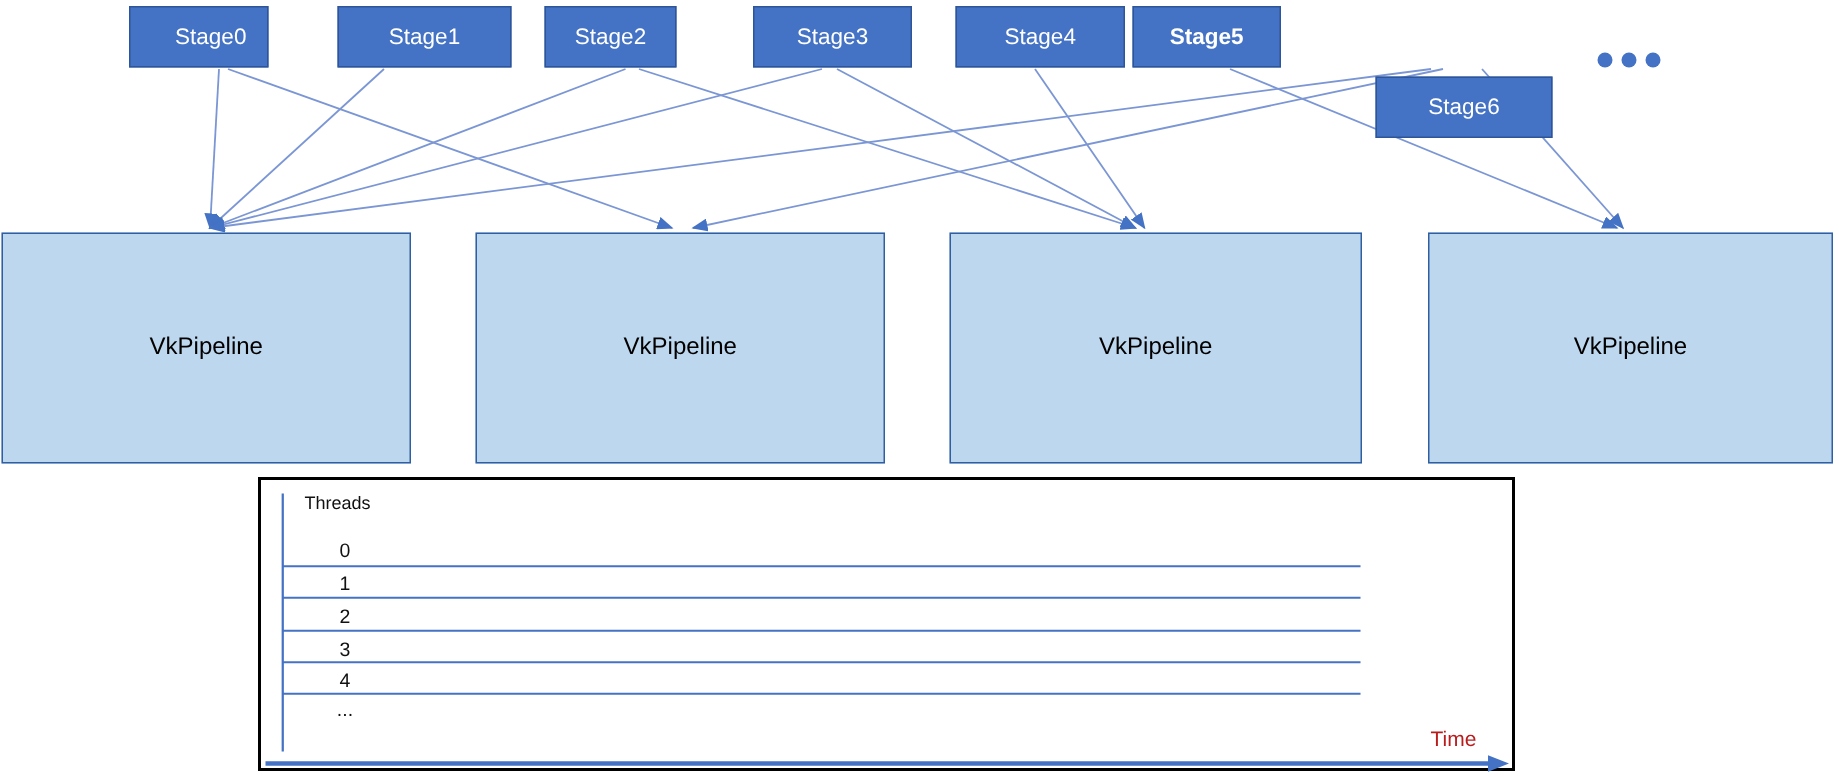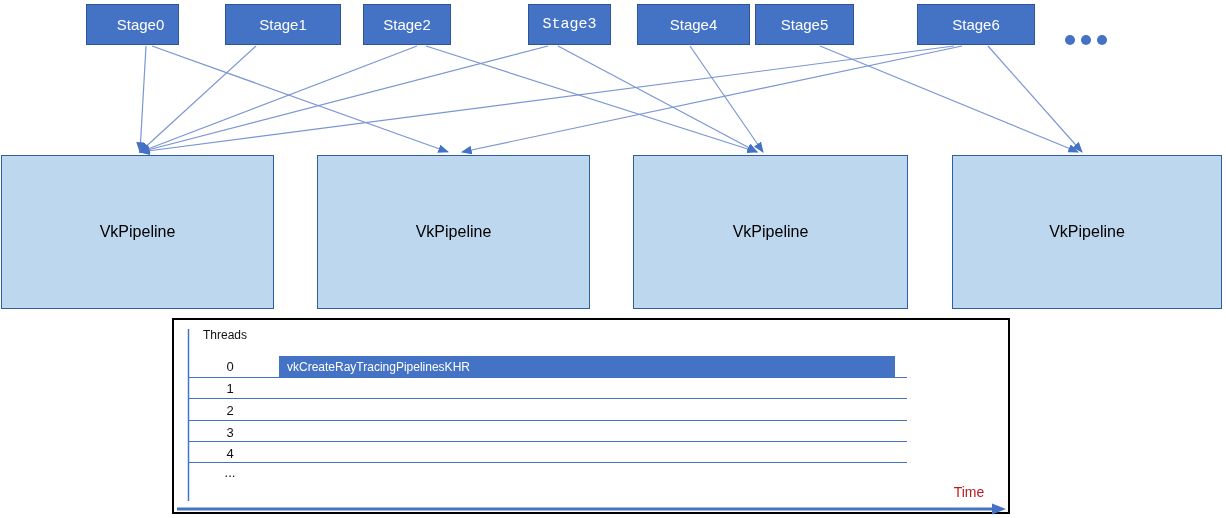--- a/index.html
+++ b/index.html
@@ -55,23 +55,20 @@
 <div class="panel">
   <div class="threads-label">Threads</div>
   <div id="rows">
       <div class="row-label" style="top: 38px;">0</div>
       <div class="row-label" style="top: 60px;">1</div>
       <div class="row-label" style="top: 82px;">2</div>
       <div class="row-label" style="top: 104px;">3</div>
       <div class="row-label" style="top: 125px;">4</div>
       <div class="row-label" style="top: 144px;">...</div>
     </div>
-  <div class="bar">
-    <span>vkCreateRayTracingPipelinesKHR</span>
-  </div>
   <div class="time-label">Time</div>
 </div>
 
 <svg id="gfx" width="1226" height="518">
   <defs>
     <marker id="ah" viewBox="0 0 10 8" refX="9" refY="4" markerWidth="9" markerHeight="7.2" orient="auto">
       <path id="ah-path" d="M0,0 L10,4 L0,8 Z" fill="#4472C4"></path>
     </marker>
   </defs>
   <g id="g-connectors">
@@ -102,23 +99,23 @@
       <line x1="188" y1="462.5" x2="907" y2="462.5" stroke="#4472C4" stroke-width="1.2"></line>
       <line x1="177" y1="509" x2="992" y2="509" stroke="#4472C4" stroke-width="3"></line>
       <polygon points="992,503.5 1006,509 992,514.5" fill="#4472C4"></polygon>
     </g>
 </svg>
 
 <div id="stages-layer">
     <div class="stage-box" style="left: 86px; width: 93px; padding-left: 16px;">Stage0</div>
     <div class="stage-box" style="left: 225px; width: 116px;">Stage1</div>
     <div class="stage-box" style="left: 363px; width: 88px;">Stage2</div>
-    <div class="stage-box" style="left: 528px; width: 83px; font-family: Liberation Mono, monospace;">Stage3</div>
+    <div class="stage-box" style="left: 502px; width: 106px;">Stage3</div>
     <div class="stage-box" style="left: 637px; width: 113px;">Stage4</div>
-    <div class="stage-box" style="left: 755px; width: 99px;">Stage5</div>
-    <div class="stage-box" style="left: 917px; width: 118px;">Stage6</div>
+    <div class="stage-box" style="left: 755px; width: 99px; font-weight: bold;">Stage5</div>
+    <div class="stage-box" style="left: 917px; width: 118px; margin-top: 47px;">Stage6</div>
   </div>
 <div id="pipelines-layer">
     <div class="pipeline-box" style="left: 1px; width: 273px;">VkPipeline</div>
     <div class="pipeline-box" style="left: 317px; width: 273px;">VkPipeline</div>
     <div class="pipeline-box" style="left: 633px; width: 275px;">VkPipeline</div>
     <div class="pipeline-box" style="left: 952px; width: 270px;">VkPipeline</div>
   </div>
 
 </body></html>

